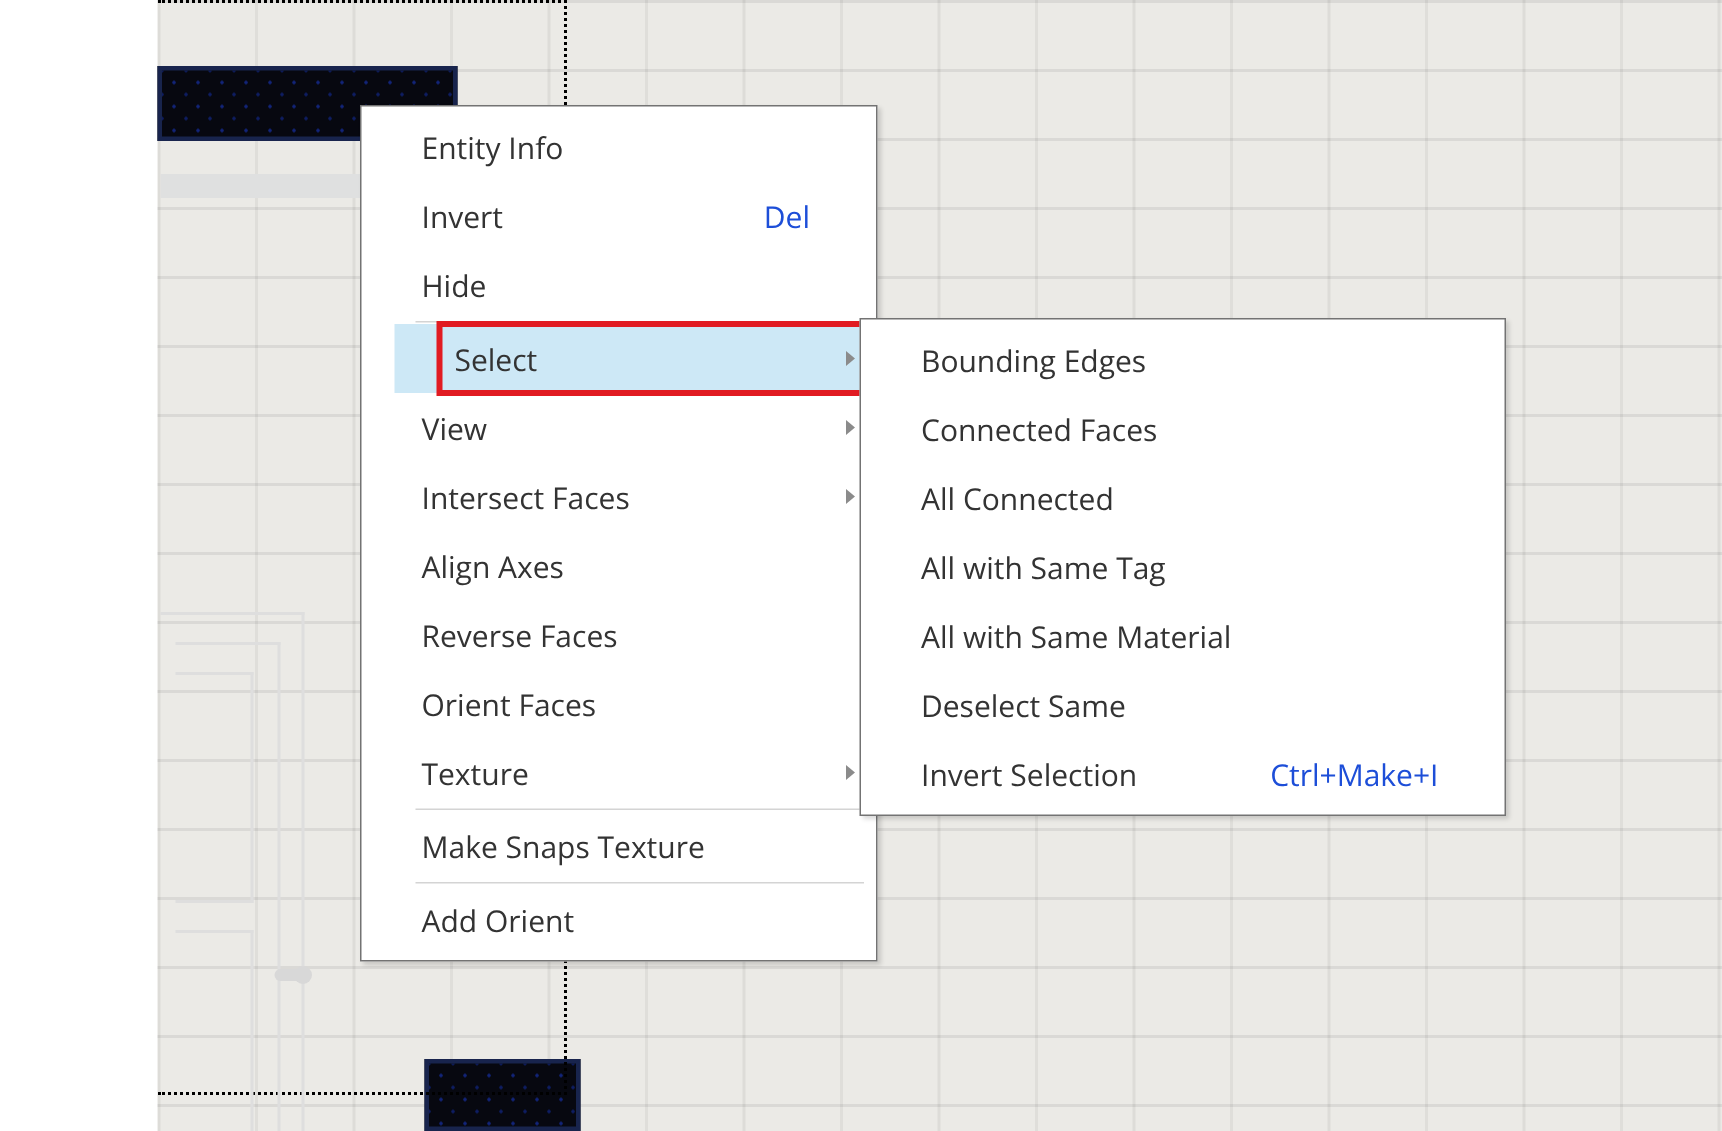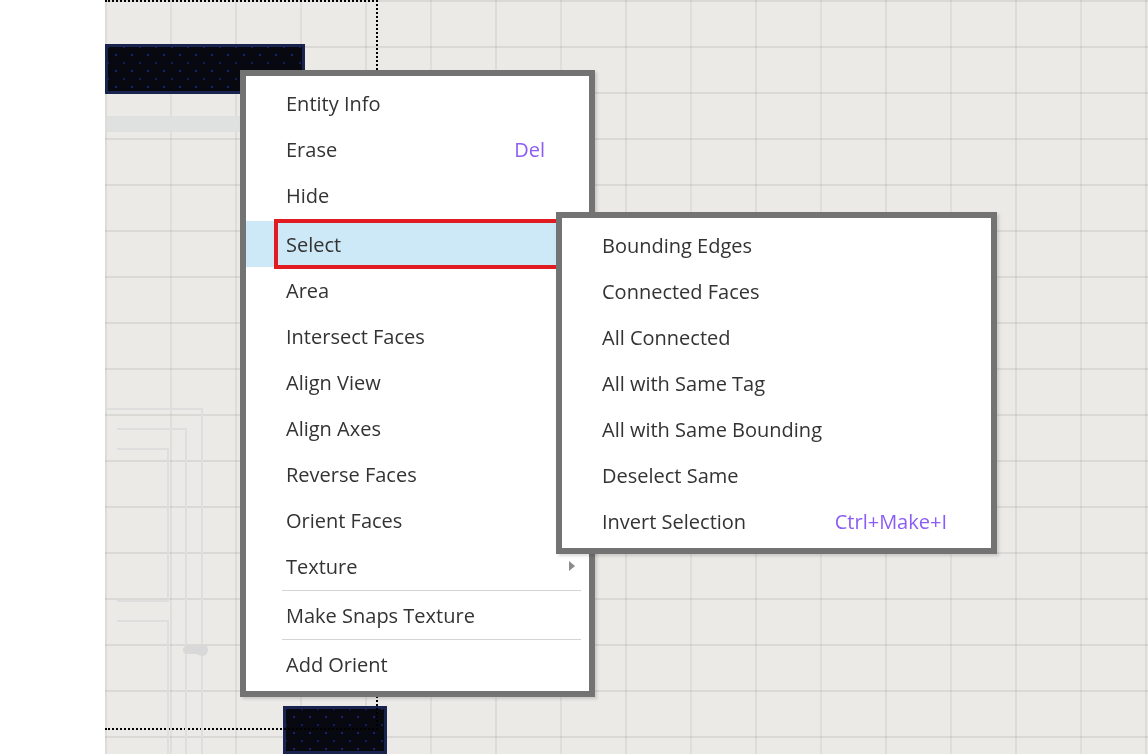--- a/index.html
+++ b/index.html
@@ -133,58 +133,59 @@
     width: 12px;
     height: 12px;
     background: #d8d8d8;
     border-radius: 50%;
   }
 
   
   .context-menu {
     position: absolute;
     background: #ffffff;
-    border: 6px solid #737373;
+    border: 1px solid #737373;
     box-shadow: 2px 2px 3px rgba(0,0,0,0.15);
     padding: 4px 0;
   }
   .ctx-main { top: 70px;  left: 240px; width: 343px; }
-  .ctx-sub  { top: 212px; left: 556px; width: 429px; }
+  .ctx-sub  { top: 212px; left: 573px; width: 429px; }
 
   .menu-item {
     position: relative;
     display: flex;
     align-items: center;
     height: 46px;
     padding: 0 44px 0 40px;
     cursor: default;
     white-space: nowrap;
   }
   .menu-item .label { flex: 1 1 auto; }
-  .menu-item .shortcut { color: #8b5cf6; padding-left: 20px; }
+  .menu-item .shortcut { color: #1d4ed8; padding-left: 20px; }
 
   .menu-item .arrow {
     position: absolute;
     right: 14px;
     top: 50%;
     transform: translateY(-50%);
     width: 0; height: 0;
     border-top: 5px solid transparent;
     border-bottom: 5px solid transparent;
     border-left: 6px solid #8b8b8b;
   }
 
   .menu-separator {
     height: 1px;
     margin: 1px 8px 1px 36px;
     background: #d4d4d4;
   }
 
   .menu-item.highlight {
     background: #cde8f6;
+    margin-left: 22px;
   }
   .highlight-ring {
     position: absolute;
     top: -2px;
     left: 28px;
     right: -2px;
     bottom: -2px;
     border: 4px solid #e11b22;
     pointer-events: none;
   }
@@ -208,49 +209,46 @@
   </div>
 </div>
 
 <div class="context-menu ctx-main">
 
   <div class="menu-item">
     <span class="label">Entity Info</span>
   </div>
 
   <div class="menu-item">
-    <span class="label">Erase</span>
+    <span class="label">Invert</span>
     <span class="shortcut">Del</span>
   </div>
 
   <div class="menu-item">
     <span class="label">Hide</span>
   </div>
 
   <div class="menu-separator"></div>
 
   <div class="menu-item highlight">
     <span class="label">Select</span>
     <span class="arrow"></span>
     <span class="highlight-ring"></span>
   </div>
 
   <div class="menu-item">
-    <span class="label">Area</span>
+    <span class="label">View</span>
     <span class="arrow"></span>
   </div>
 
   <div class="menu-item">
     <span class="label">Intersect Faces</span>
     <span class="arrow"></span>
   </div>
 
-  <div class="menu-item">
-    <span class="label">Align View</span>
-  </div>
 
   <div class="menu-item">
     <span class="label">Align Axes</span>
   </div>
 
   <div class="menu-item">
     <span class="label">Reverse Faces</span>
   </div>
 
   <div class="menu-item">
@@ -288,21 +286,21 @@
 
   <div class="menu-item">
     <span class="label">All Connected</span>
   </div>
 
   <div class="menu-item">
     <span class="label">All with Same Tag</span>
   </div>
 
   <div class="menu-item">
-    <span class="label">All with Same Bounding</span>
+    <span class="label">All with Same Material</span>
   </div>
 
   <div class="menu-item">
     <span class="label">Deselect Same</span>
   </div>
 
   <div class="menu-item">
     <span class="label">Invert Selection</span>
     <span class="shortcut">Ctrl+Make+I</span>
   </div>

